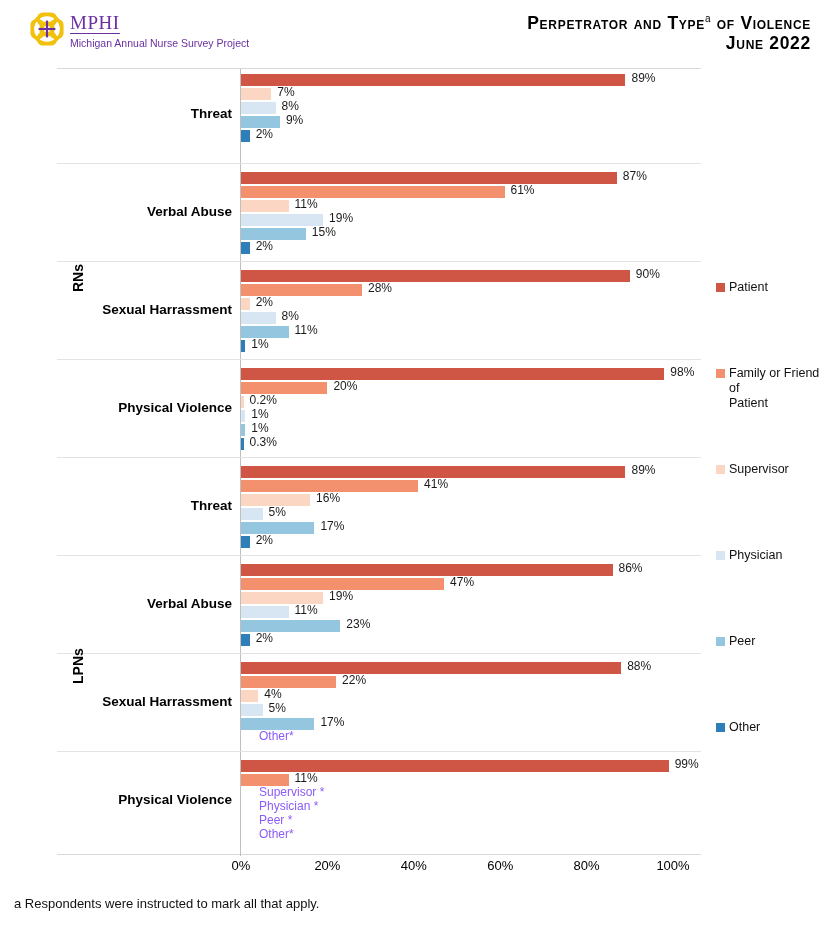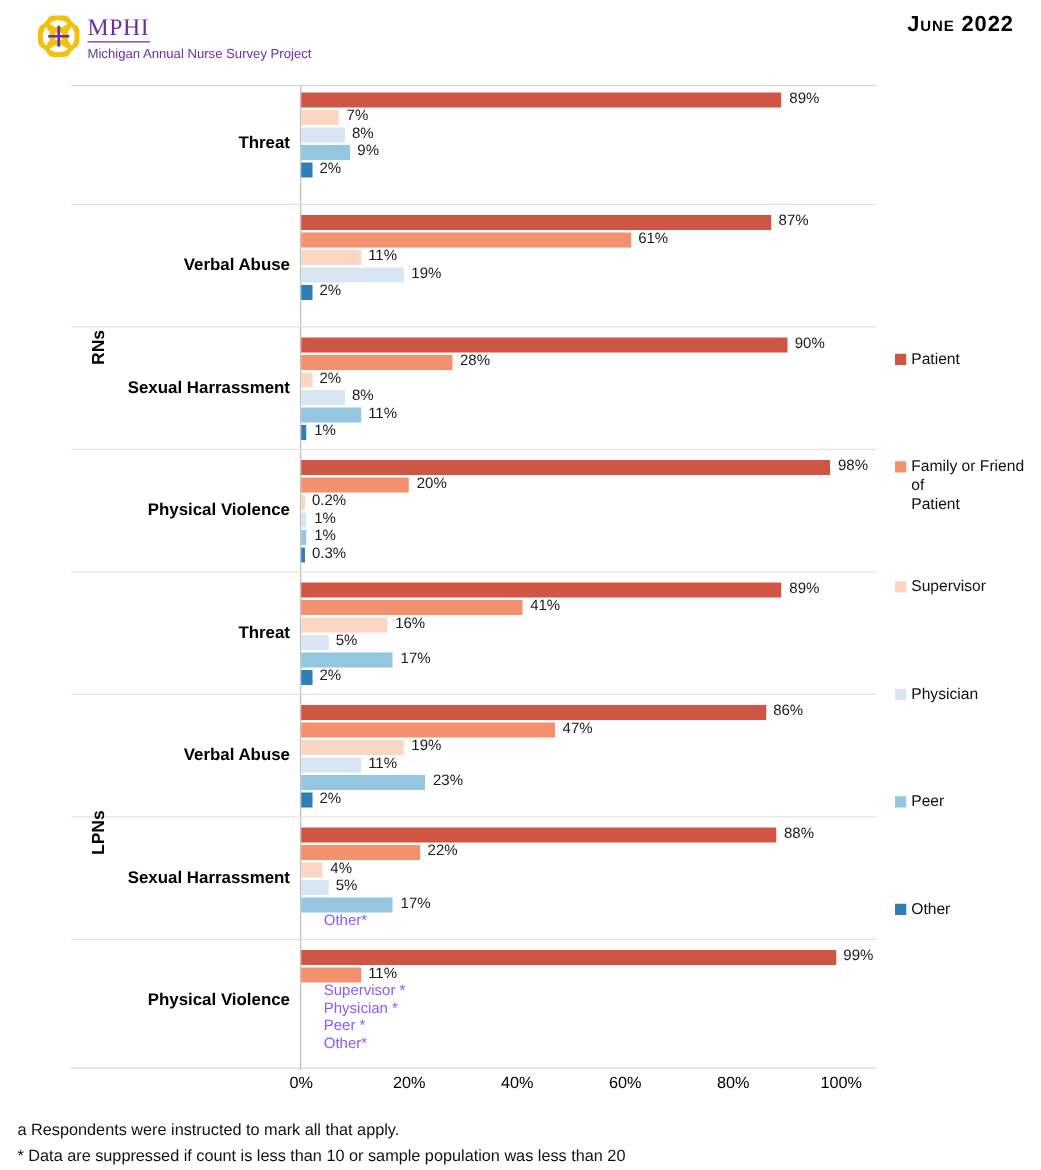--- a/index.html
+++ b/index.html
@@ -242,20 +242,21 @@
         <line x1="30" y1="50" x2="70" y2="50"></line>
       </g>
     </svg>
     <div id="brand-text">
       <div id="brand-acronym">MPHI</div>
       <div id="brand-tagline">Michigan Annual Nurse Survey Project</div>
     </div>
   </div>
 
   <div id="title-block">
+    <div class="title-line"><span>Perpetrator and Type</span><sup>a</sup><span> of Violence</span></div>
     <div class="title-line">June 2022</div>
   </div>
 
 </div>
 
 <div id="plot-frame">
   <div id="axis-line"></div>
   <div id="cat-container">
       <div class="cat-block" style="top: 4px; height: 98px;">
         <div class="cat-label" style="top: 33px;">Threat</div>
@@ -293,20 +294,24 @@
             <div class="bar" style="width: 263.52px; background: rgb(243, 144, 109);"></div>
             <div class="bar-value" style="left: 269.52px;">61%</div>
           </div>
           <div class="bar-row">
             <div class="bar" style="width: 47.52px; background: rgb(251, 214, 194);"></div>
             <div class="bar-value" style="left: 53.52px;">11%</div>
           </div>
           <div class="bar-row">
             <div class="bar" style="width: 82.08px; background: rgb(215, 230, 242);"></div>
             <div class="bar-value" style="left: 88.08px;">19%</div>
+          </div>
+          <div class="bar-row">
+            <div class="bar" style="width: 64.8px; background: rgb(148, 198, 224);"></div>
+            <div class="bar-value" style="left: 70.8px;">15%</div>
           </div>
           <div class="bar-row">
             <div class="bar" style="width: 8.64px; background: rgb(46, 126, 184);"></div>
             <div class="bar-value" style="left: 14.64px;">2%</div>
           </div>
         </div>
       </div>
       <div class="group-sep" style="top: 94px;"></div>
       <div class="cat-block" style="top: 200px; height: 98px;">
         <div class="cat-label" style="top: 33px;">Sexual Harrassment</div>
@@ -523,14 +528,13 @@
       <span class="legend-text">Peer</span>
     </div>
     <div class="legend-item" style="top: 440px; left: 0px;">
       <span class="legend-swatch" style="background: rgb(46, 126, 184);"></span>
       <span class="legend-text">Other</span>
     </div>
   </div>
 
 <div id="footnotes">
   <div class="footnote">a Respondents were instructed to mark all that apply.</div>
-  <div class="footnote">* Data are suppressed if count is less than 10 or sample population was less than 20</div>
 </div>
 
 </body></html>

